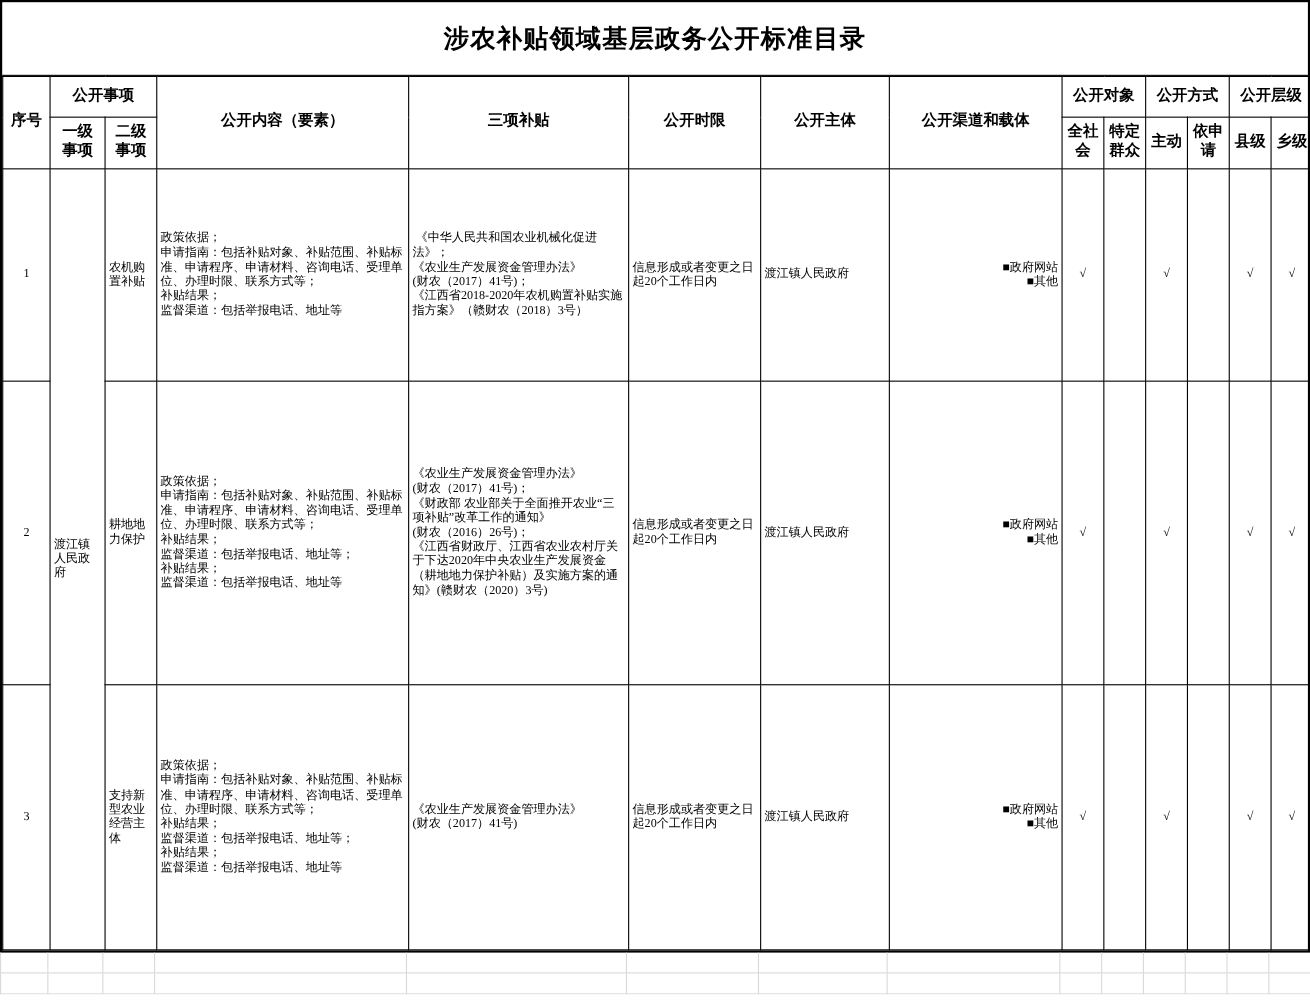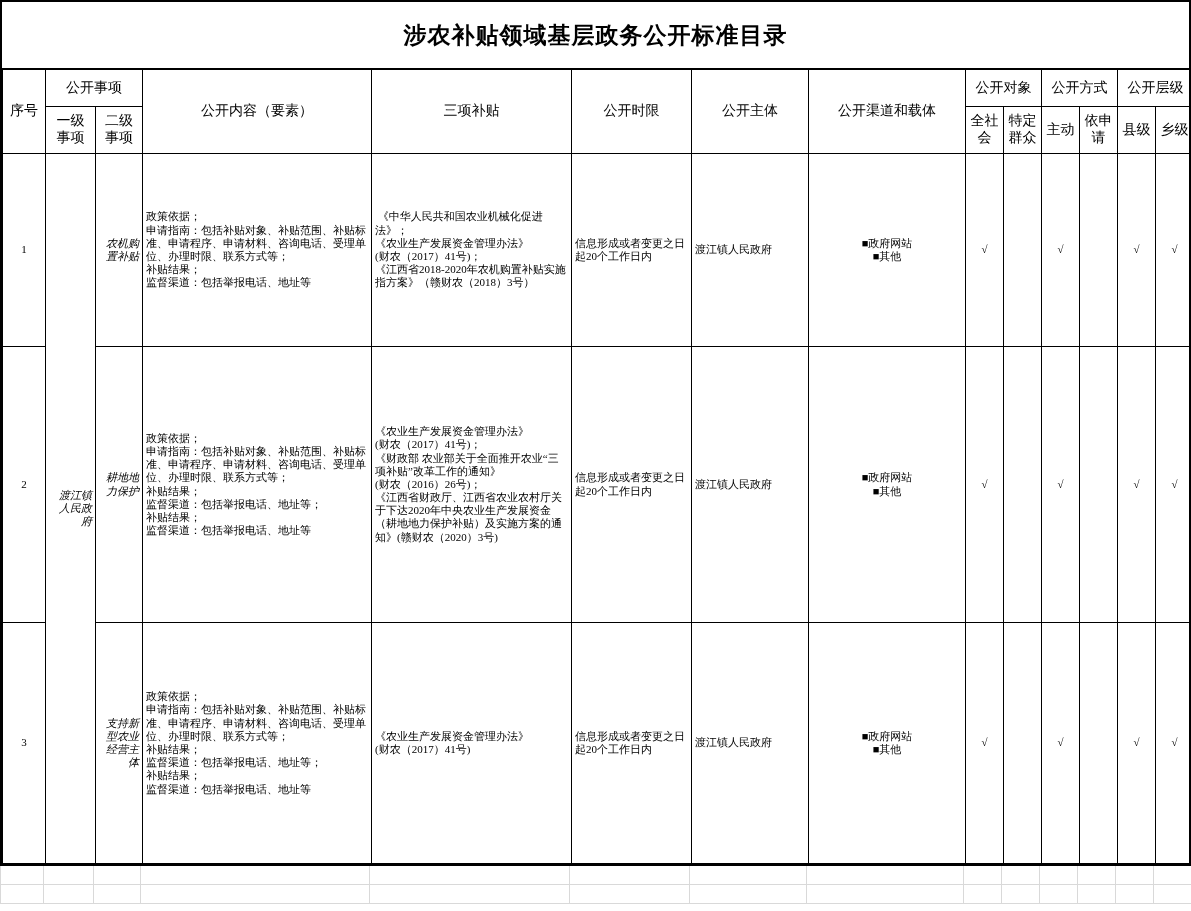--- a/index.html
+++ b/index.html
@@ -6,33 +6,33 @@
     font-family:"Liberation Serif","DejaVu Serif",serif;}
   .sheet{width:1191px;}
   .doc{box-sizing:border-box;width:1191px;border:2px solid #000;}
   .title-row{height:66px;border-bottom:1px solid #000;display:flex;
     align-items:center;justify-content:center;}
   .title-row h1{margin:0;font-size:23px;font-weight:bold;letter-spacing:1px;}
   table.main{width:100%;border-collapse:collapse;table-layout:fixed;}
   table.main td,table.main th{border:1px solid #000;vertical-align:middle;
     font-weight:normal;font-size:11px;line-height:1.2;padding:1px 3px;
     white-space:pre-wrap;word-wrap:break-word;overflow:hidden;}
-  table.main th{font-weight:normal;font-size:14px;text-align:center;padding:1px 0;}
+  table.main th{font-weight:bold;font-size:14px;text-align:center;padding:1px 0;}
   .hrow1 td,.hrow1 th{height:34px;}
   .hrow2 td,.hrow2 th{height:44px;}
   .row1-h{height:193px;}
   .row2-h{height:276px;}
   .row3-h{height:241px;}
   td.check{text-align:center;font-size:14px;padding:0;}
   td.seq{text-align:center;}
-  td.lvl{text-align:right;font-style:italic;}
+  td.lvl{text-align:left;}
   td.basis,td.content{padding:2px 3px;}
   td.timelimit{}
   td.subject{text-align:left;}
-  td.channel{text-align:center;padding:2px 4px;}
+  td.channel{text-align:right;padding:2px 4px;}
   table.ghost{width:100%;border-collapse:collapse;table-layout:fixed;}
   table.ghost td{border:1px solid #d9d9d9;border-top:none;height:18px;padding:0;}
 </style>
 </head>
 <body>
 
 <div class="sheet">
   <div class="doc">
 
     <div class="title-row">

